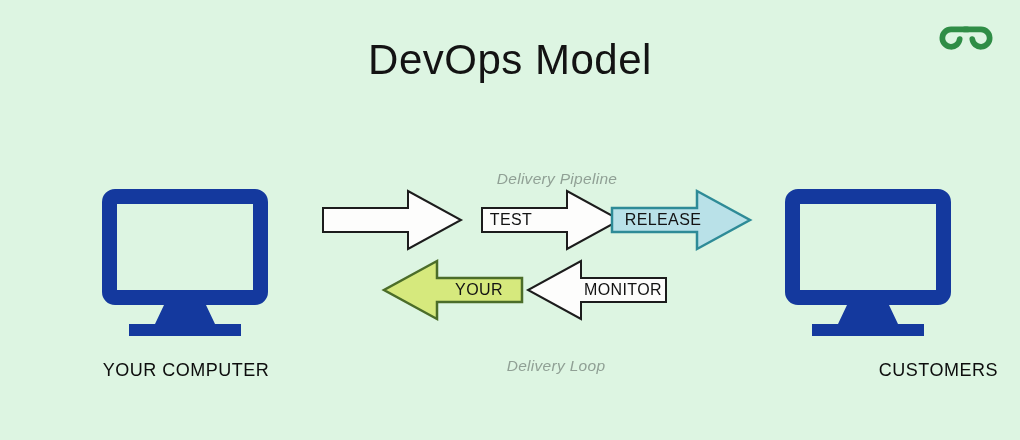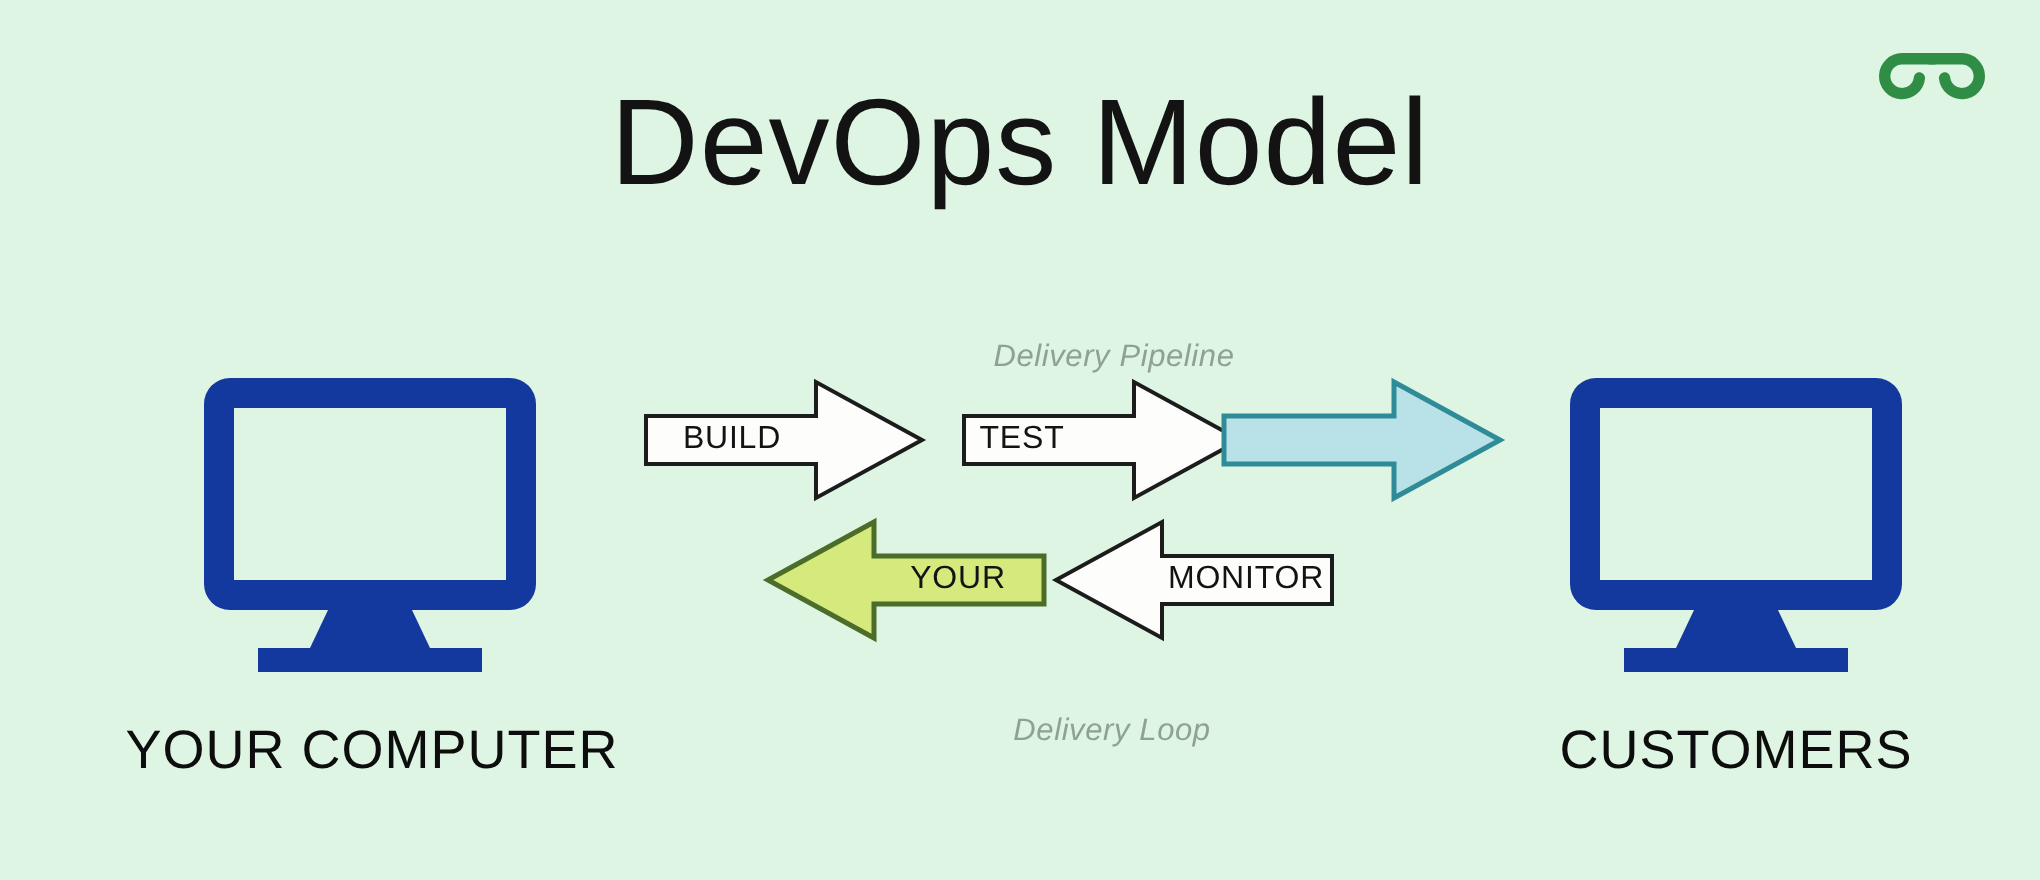--- a/index.html
+++ b/index.html
@@ -6,21 +6,21 @@
     --bg:#ddf5e2; --ink:#131313; --muted:#90a095;
     --monitor:#14399e; --arrow-fill:#fdfdfc; --arrow-border:#1c1c1c;
     --release-fill:#b9e1e8; --release-border:#2e8b97;
     --plan-fill:#d6e97d; --plan-border:#4b6d29; --logo-green:#2f8d46;
   }
   html,body{margin:0;padding:0;}
   body{font-family:"Liberation Sans","DejaVu Sans",sans-serif;background:#fff;}
   .canvas{position:relative;width:1020px;height:440px;background:var(--bg);overflow:hidden;}
 
   .title{position:absolute;top:36px;left:0;width:100%;margin:0;text-align:center;
-    font-size:61px;font-weight:500;color:var(--ink);letter-spacing:.5px;}
+    font-size:42px;font-weight:500;color:var(--ink);letter-spacing:.5px;}
 
   .logo{position:absolute;left:936px;top:13px;width:60px;height:46px;}
   .logo path{fill:none;stroke:var(--logo-green);stroke-width:9.5;stroke-linecap:round;stroke-linejoin:round;}
 
   .lane-label{position:absolute;width:220px;text-align:center;font-style:italic;
     font-size:15.5px;color:var(--muted);letter-spacing:.3px;margin-top:20px;}
   .delivery{left:447px;top:150px;}
   .feedback{left:446px;top:337px;}
 
   .arrow{position:absolute;width:141px;height:62px;}
@@ -37,56 +37,56 @@
   .a-test{left:467px;top:189px;padding-left:28px;}
   .a-release{left:611px;top:189px;}
   .a-plan{left:382px;top:259px;}
   .a-monitor{left:526px;top:259px;text-align:center;}
 
   .monitor-svg{position:absolute;width:166px;height:148px;}
   .monitor-svg path{fill:var(--monitor);}
   .m-left{left:102px;top:189px;}
   .m-right{left:785px;top:189px;}
   .node-label{position:absolute;top:360px;width:260px;text-align:center;
-    font-size:27px;color:#0d0d0d;letter-spacing:.5px;}
+    font-size:18px;color:#0d0d0d;letter-spacing:.5px;}
   .n-left{left:56px;}
-  .n-right{left:738px;}
+  .n-right{left:738px;text-align:right;}
 </style>
 </head>
 <body>
 
 <div class="canvas">
 
   <h1 class="title">DevOps Model</h1>
 
   <svg class="logo" viewBox="0 0 100 74" aria-hidden="true">
     <path d="M 52 26 H 25 A 14.5 14.5 0 1 0 39.5 42"></path>
     <path d="M 48 26 H 75 A 14.5 14.5 0 1 1 60.5 42"></path>
   </svg>
 
   <div class="lane-label delivery">Delivery Pipeline</div>
 
   <div class="arrow a-build">
     <svg viewBox="0 0 141 62">
       <polygon class="p-white" points="1,19 86,19 86,2 139,31 86,60 86,43 1,43"></polygon>
     </svg>
-    <span class="arrow-label tail-left">BUILD</span>
   </div>
 
   <div class="arrow a-test">
     <svg viewBox="0 0 141 62">
       <polygon class="p-white" points="1,19 86,19 86,2 139,31 86,60 86,43 1,43"></polygon>
     </svg>
     <span class="arrow-label tail-left">TEST</span>
   </div>
 
   <div class="arrow a-release">
     <svg viewBox="0 0 141 62">
       <polygon class="p-release" points="1,19 86,19 86,2 139,31 86,60 86,43 1,43"></polygon>
     </svg>
+    <span class="arrow-label tail-left shift">RELEASE</span>
   </div>
 
   <div class="arrow a-plan">
     <svg viewBox="0 0 141 62">
       <polygon class="p-plan" points="140,19 55,19 55,2 2,31 55,60 55,43 140,43"></polygon>
     </svg>
     <span class="arrow-label tail-right">YOUR</span>
   </div>
 
   <div class="arrow a-monitor">

